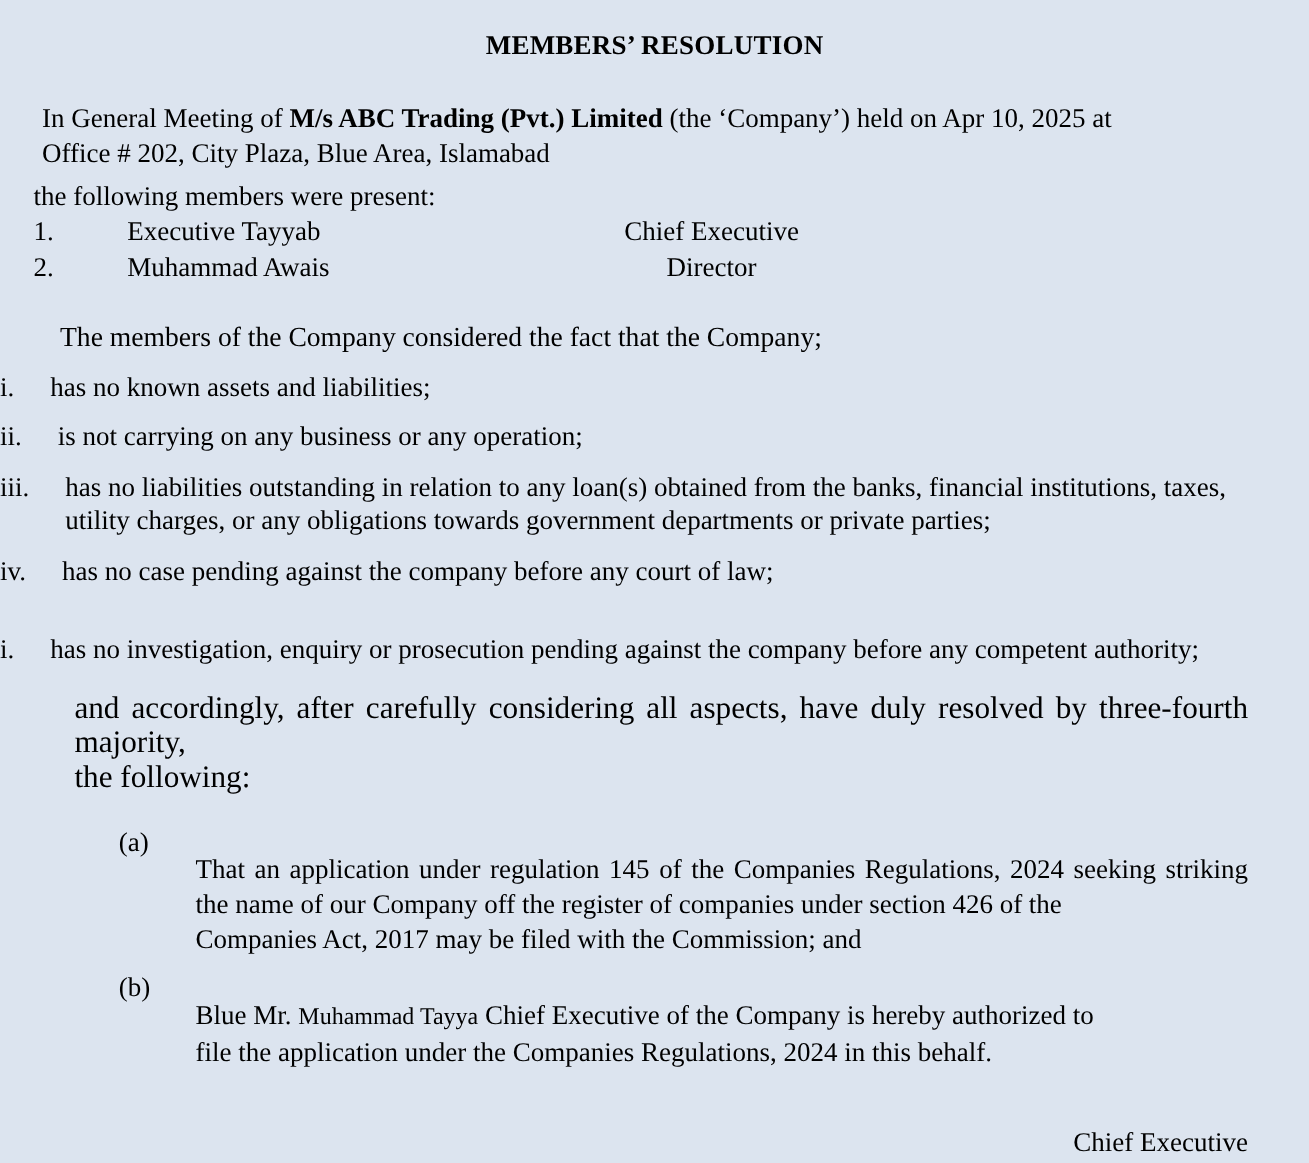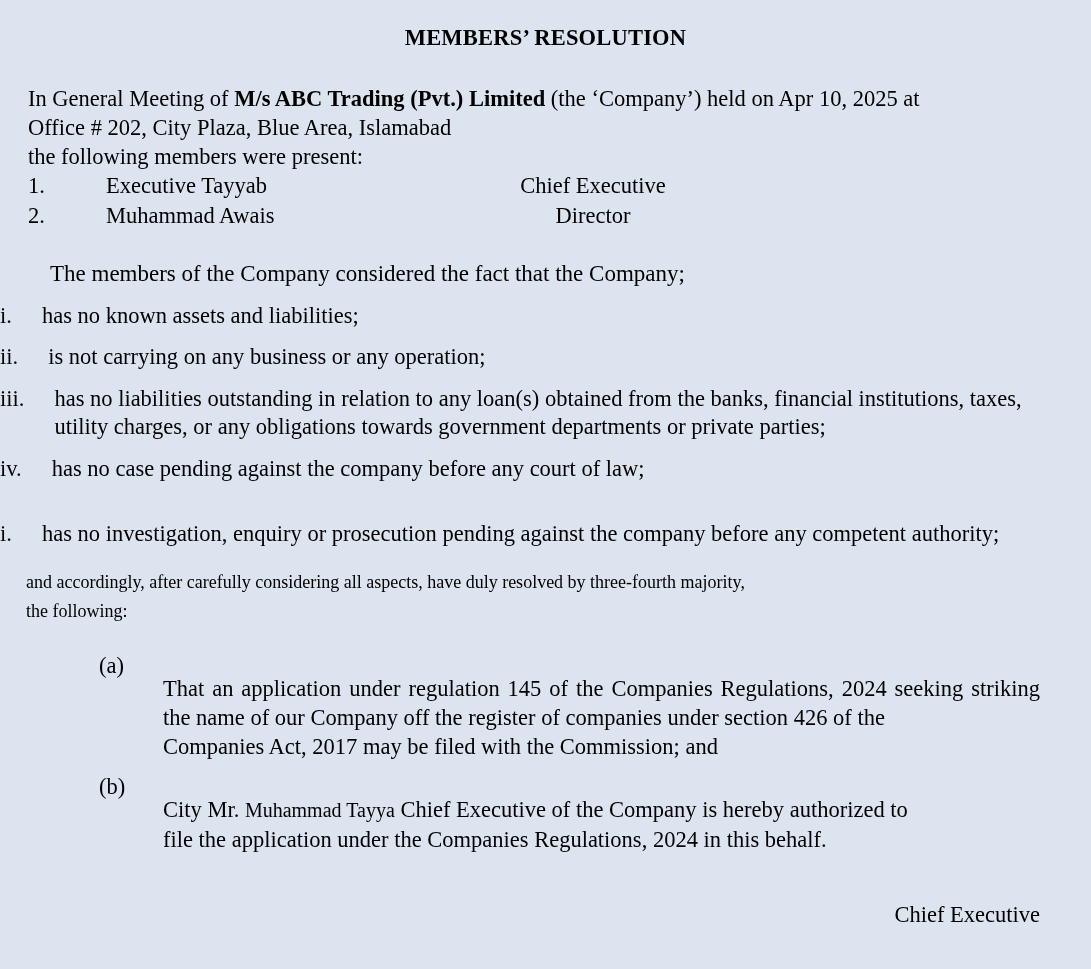--- a/index.html
+++ b/index.html
@@ -30,21 +30,21 @@
     font-weight: bold;
     font-size: 22.5px;
     letter-spacing: 0.2px;
     margin: 0;
     padding-top: 26px;
     line-height: 1.1;
   }
 
   
   .intro {
-    margin: 0;
+    margin: 7px;
     padding: 0 50px 0 28px;
     font-size: 22.5px;
     line-height: 29px;
     margin-top: 33px;
   }
   .intro .bold { font-weight: bold; }
 
   .present-line {
     font-size: 22.5px;
     line-height: 29px;
@@ -110,23 +110,24 @@
     flex: 1 1 auto;
     padding-left: 30px;
     padding-right: 51px;
     box-sizing: border-box;
   }
 
   
   .accordingly {
     margin-top: 19px;
     padding: 0 51px 0 26px;
-    font-size: 18px;
+    font-size: 26px;
     line-height: 29px;
     text-align: justify;
+    margin-left: 36px;
   }
   .accordingly .last-line {
     display: block;
     text-align: left;
   }
 
   
   .letter-list {
     margin-top: 25px;
   }
@@ -229,21 +230,21 @@
     <div class="letter-item">
       <span class="letter-marker">(a)</span>
       <span class="letter-body">
         <span>That an application under regulation 145 of the Companies Regulations, 2024 seeking striking the name of our Company off the register of companies under section 426 of the</span>
         <span class="last-line">Companies Act, 2017 may be filed with the Commission; and</span>
       </span>
     </div>
     <div class="letter-item">
       <span class="letter-marker">(b)</span>
       <span class="letter-body">
-        <span>City Mr. </span><span class="name-inline">Muhammad Tayya</span><span> Chief Executive of the Company is hereby authorized to</span>
+        <span>Blue Mr. </span><span class="name-inline">Muhammad Tayya</span><span> Chief Executive of the Company is hereby authorized to</span>
         <span class="last-line">file the application under the Companies Regulations, 2024 in this behalf.</span>
       </span>
     </div>
   </div>
 
   <div class="signature">Chief Executive</div>
 
 </div>
 
 </body></html>

